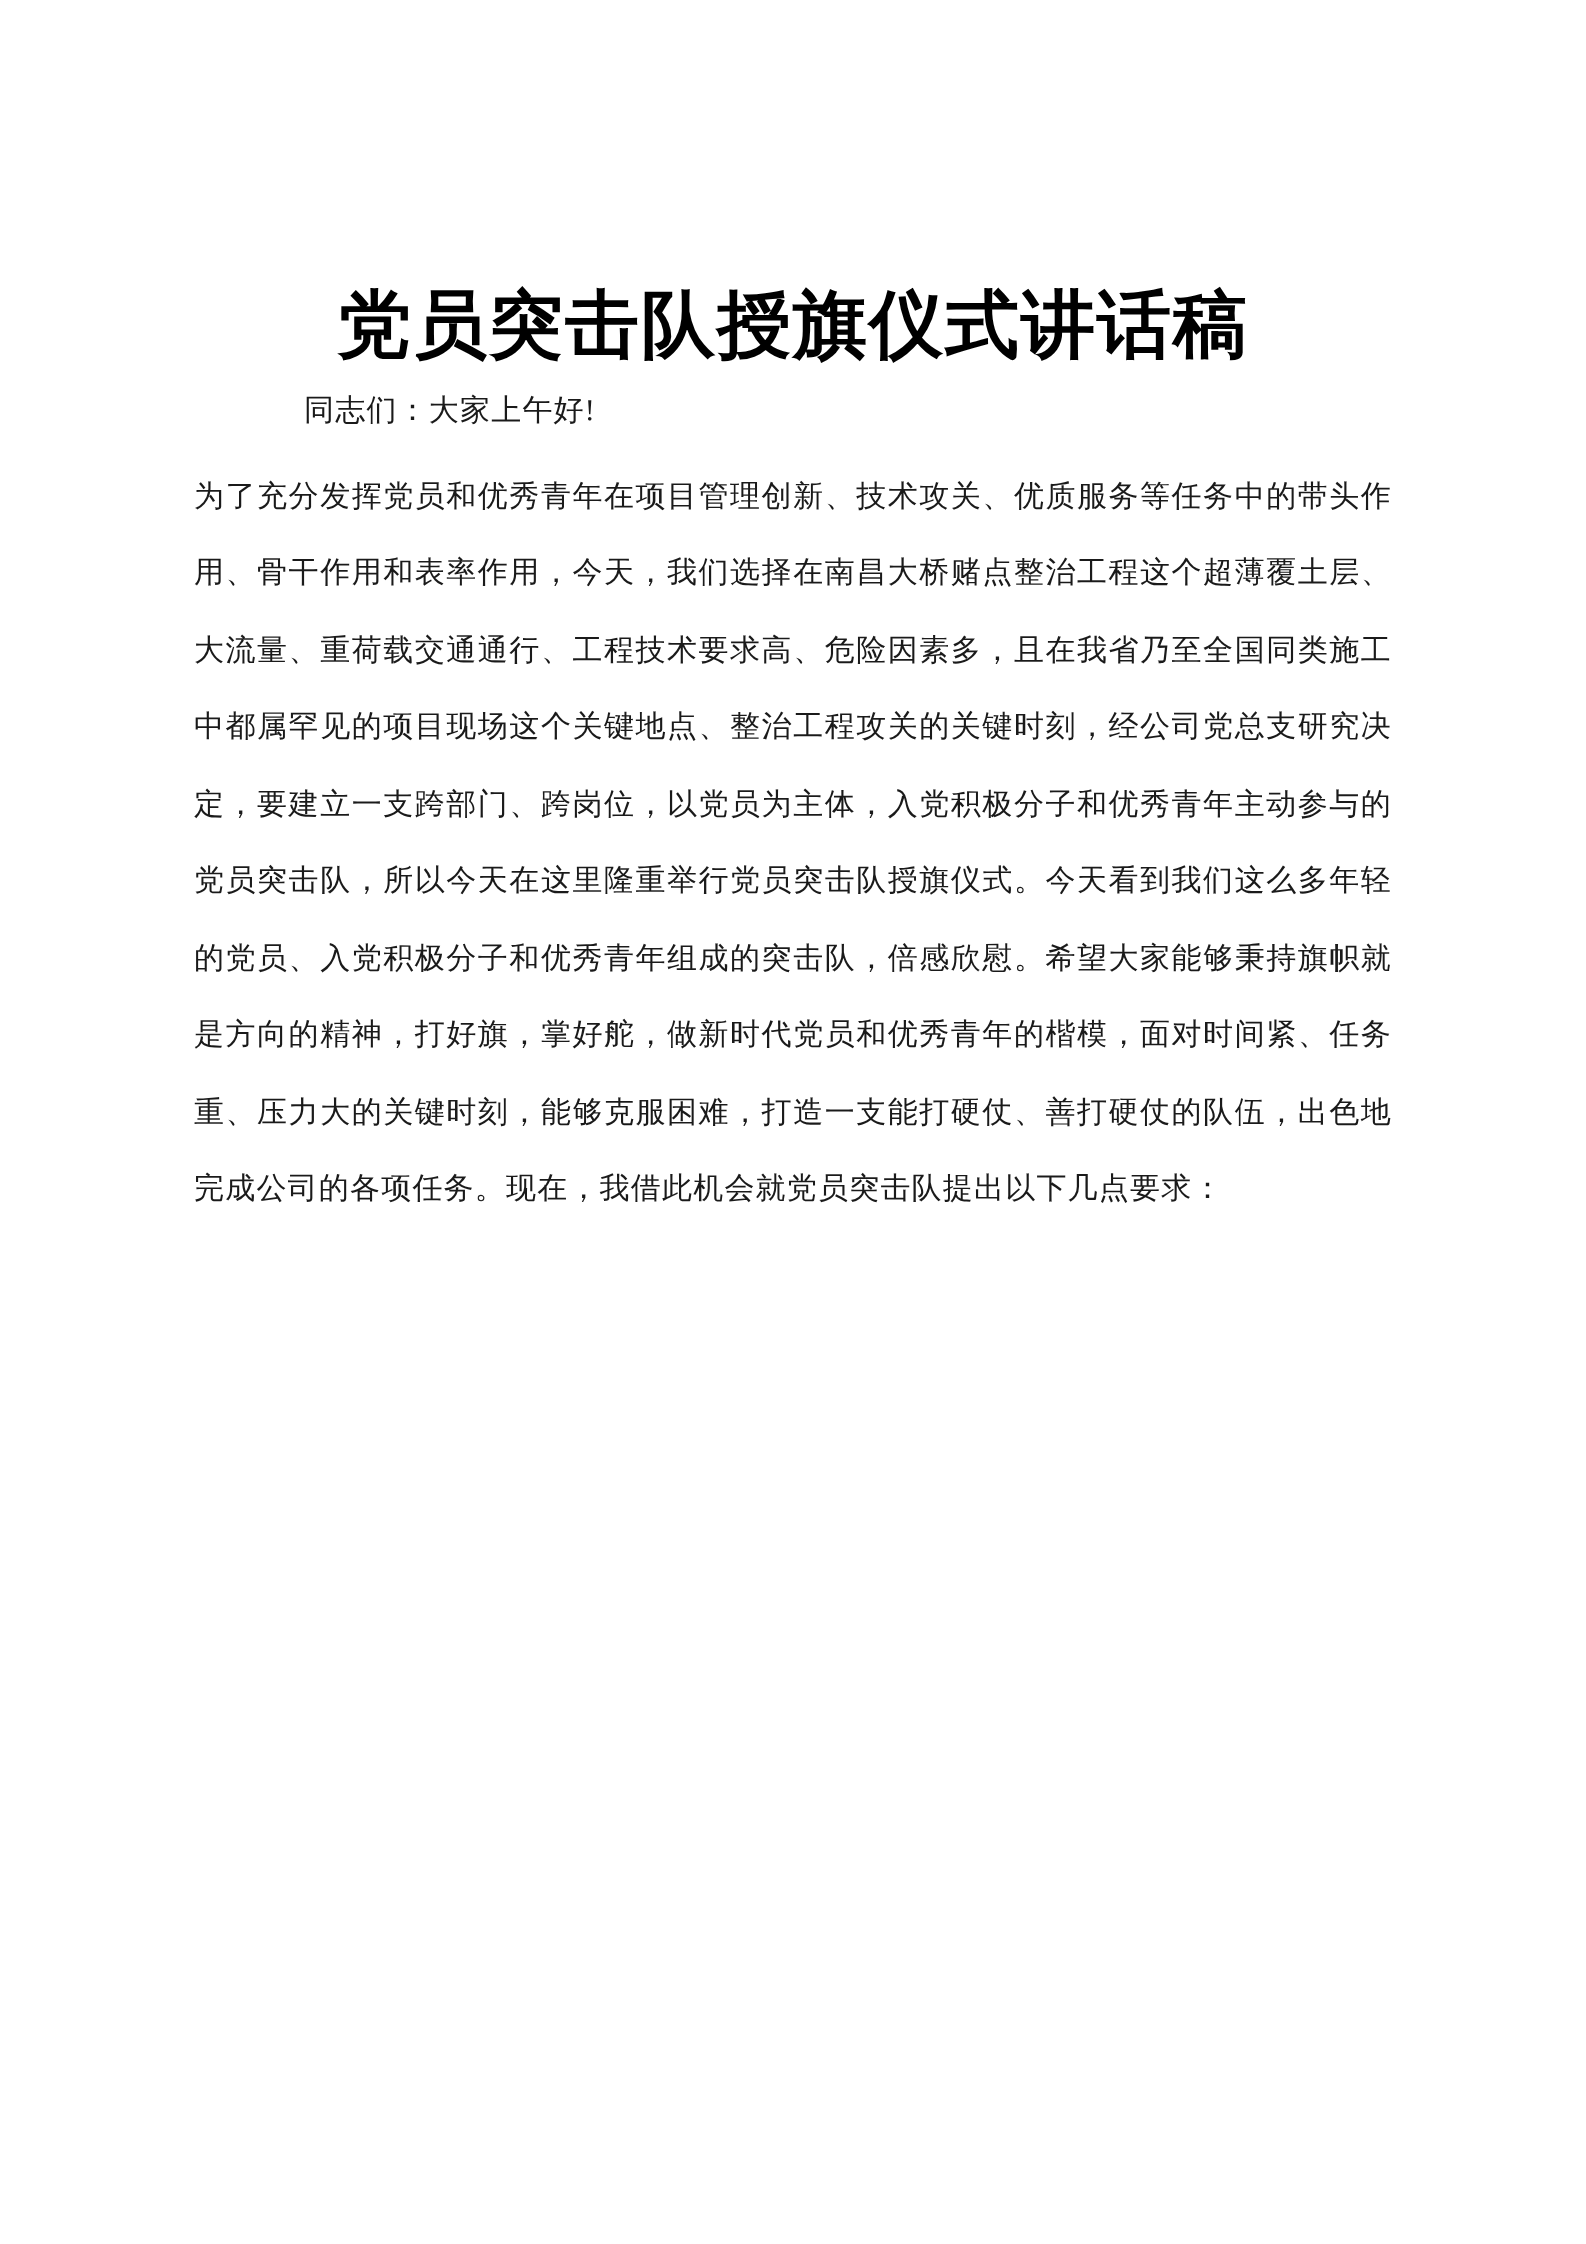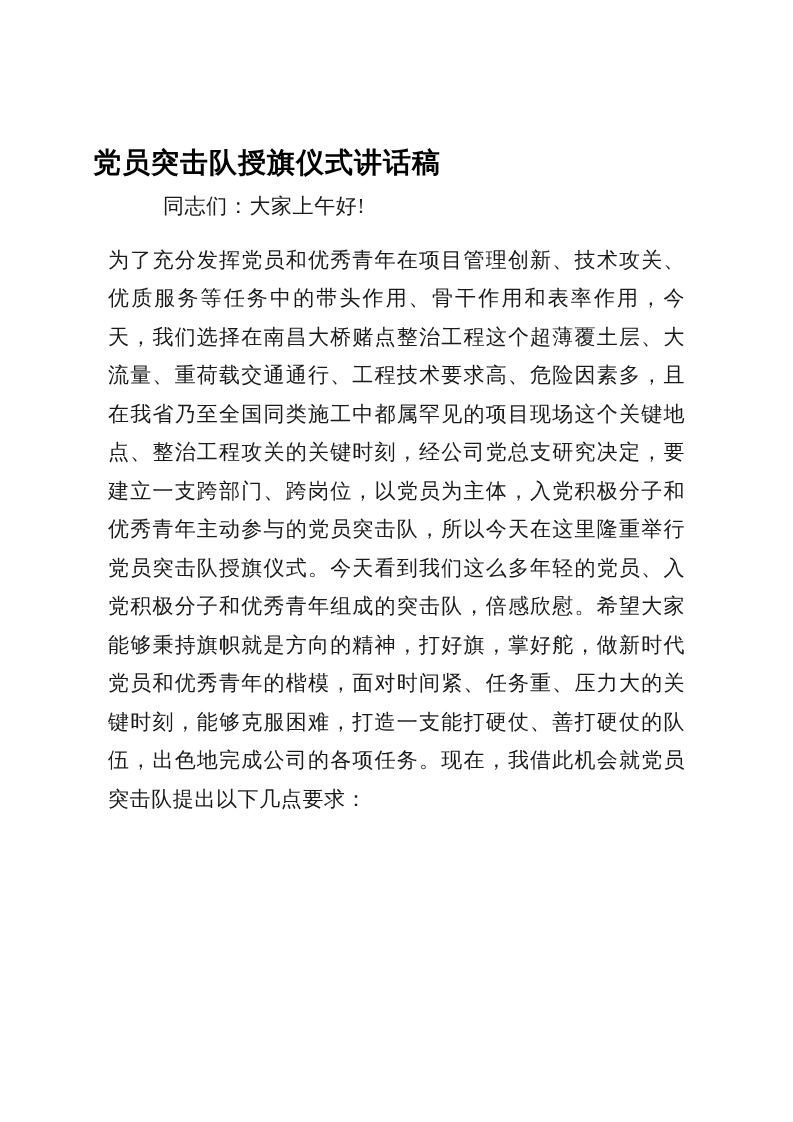--- a/index.html
+++ b/index.html
@@ -18,29 +18,30 @@
   .content {
     position: absolute;
     left: 93px;
     top: 145px;
     width: 607px;
   }
   .doc-title {
     margin: 0;
     font-family: "Liberation Sans", sans-serif;
     font-weight: 700;
-    font-size: 28px;
+    font-size: 37px;
     line-height: 36px;
     letter-spacing: 1px;
+    text-align: center;
     color: #000000;
   }
   .para {
-    margin: 15px;
+    margin: 4px;
     font-family: "Liberation Serif", serif;
-    font-size: 21px;
+    font-size: 15px;
     line-height: 38.5px;
     letter-spacing: 0.6px;
     text-align: justify;
     text-justify: inter-ideograph;
     color: #1a1a1a;
   }
   .greeting {
     margin-top: 6px;
     text-indent: 55px;
   }

